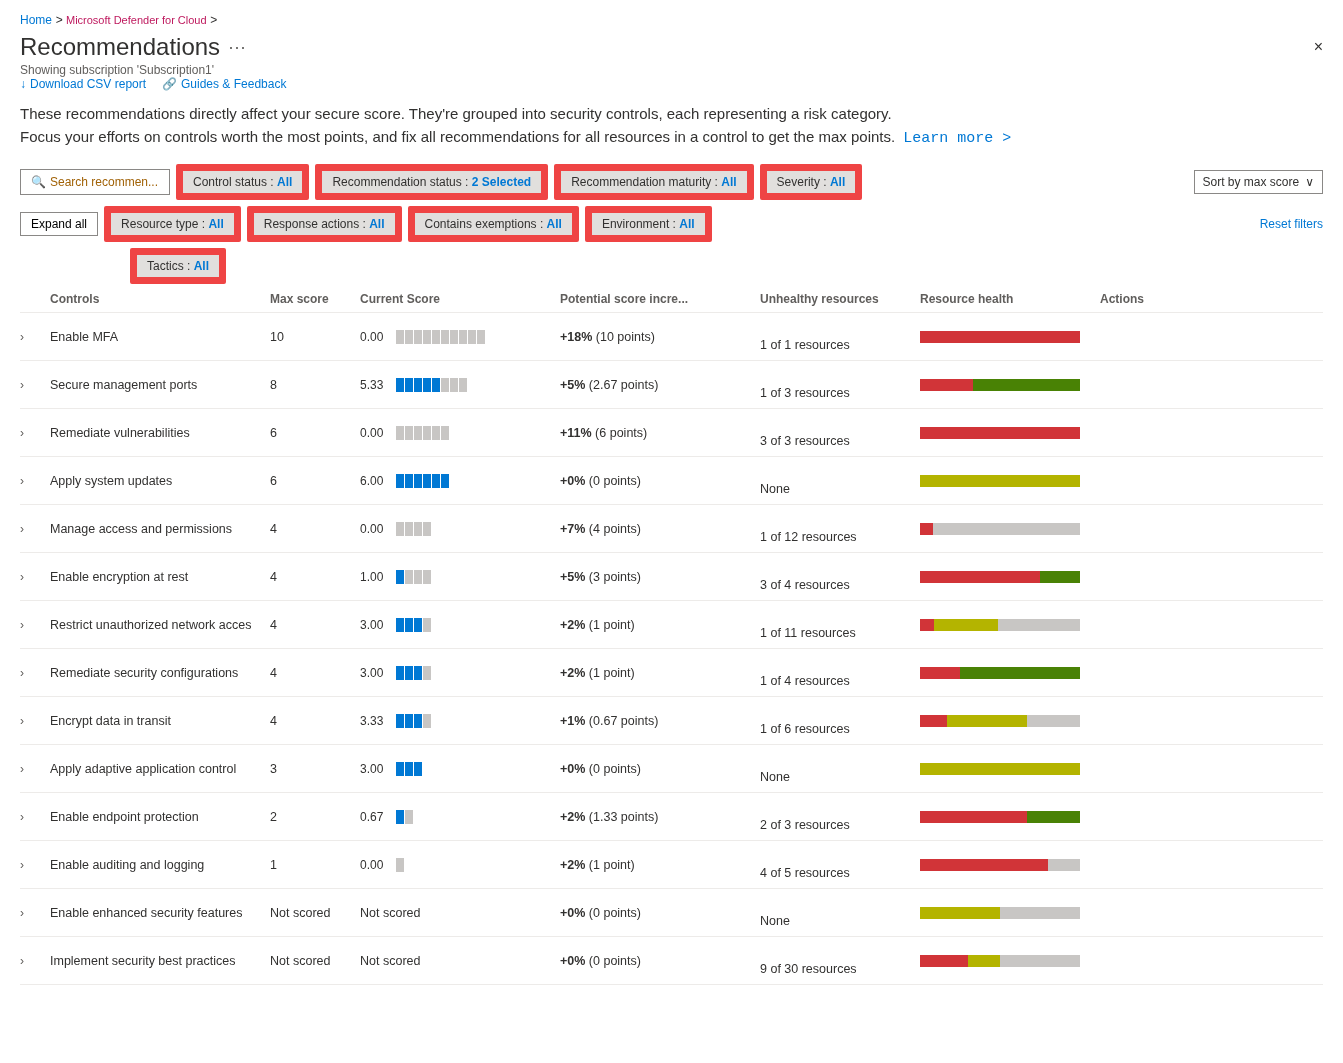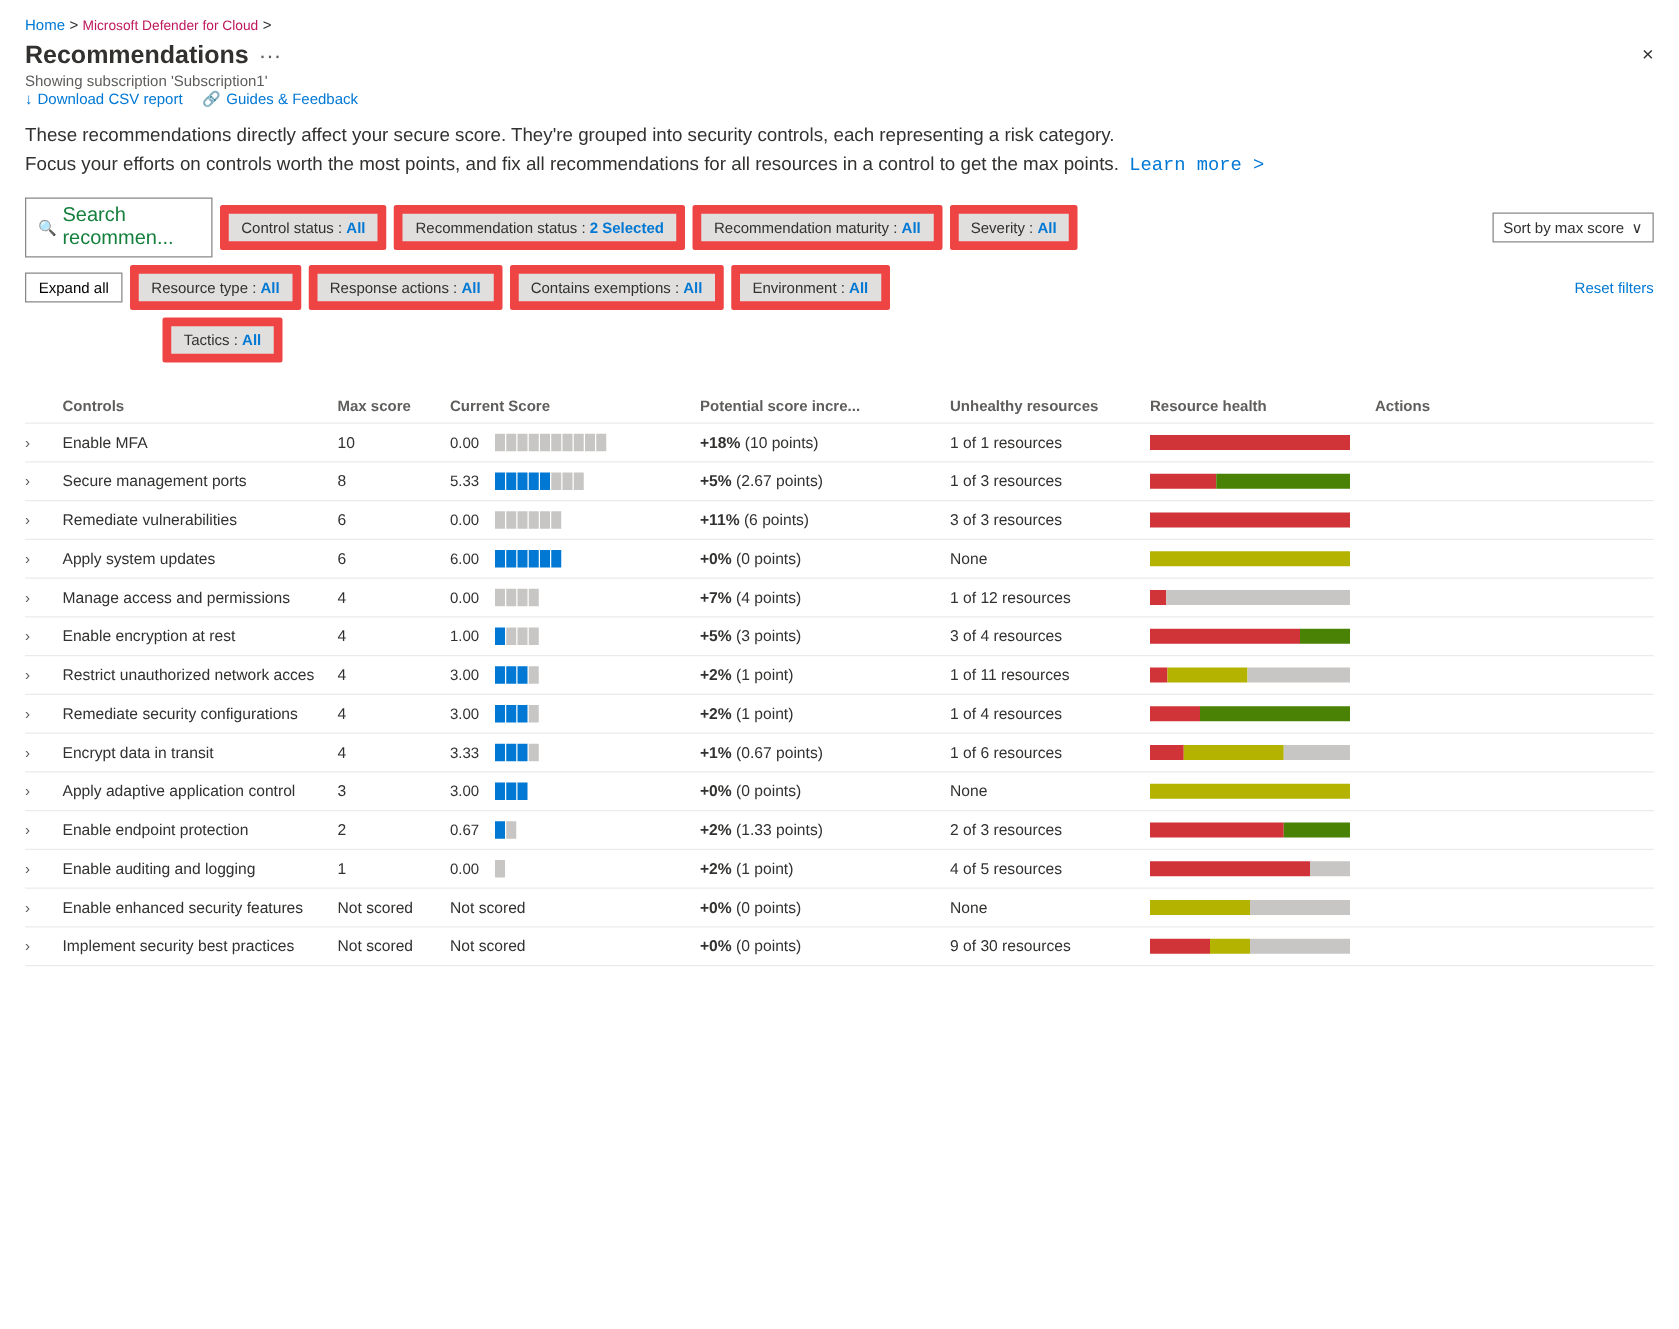--- a/index.html
+++ b/index.html
@@ -32,21 +32,21 @@
     .table-container { width: 100%; }
     .table-header { display: grid; grid-template-columns: 30px 220px 90px 200px 200px 160px 180px 100px; padding: 6px 0; border-bottom: 1px solid #edebe9; font-size: 12px; font-weight: 600; color: #605e5c; }
     .table-row { display: grid; grid-template-columns: 30px 220px 90px 200px 200px 160px 180px 100px; padding: 8px 0; border-bottom: 1px solid #edebe9; align-items: center; }
     
     .chevron { color: #605e5c; cursor: pointer; font-size: 12px; }
     .col-control { font-size: 12.5px; }
     .col-maxscore { font-size: 12.5px; }
     .col-currentscore { font-size: 12.5px; display: flex; gap: 4px; }
     .col-potential { font-size: 12.5px; }
     .col-potential .pct { font-weight: 600; }
-    .col-unhealthy { font-size: 12.5px; }
+    .col-unhealthy { font-size: 12.5px; margin-top: 17px; }
     .col-health { }
     .col-actions { }
     
     .score-bars { display: flex; gap: 1px; align-items: center; }
     .bar { width: 8px; height: 14px; }
     .bar.filled { background: #0078d4; }
     .bar.empty { background: #c8c6c4; }
     
     .health-bar-container { display: flex; height: 12px; width: 160px; }
     .health-red { background: #d13438; height: 100%; }
@@ -61,21 +61,21 @@
 
 <div>
   <span style="color:#0078d4;font-size:12px;cursor:pointer">Home</span>
   <span style="color:#323130;font-size:12px;"> &gt; </span>
   <span style="color:#be185d;font-size:11px;cursor:pointer">Microsoft Defender for Cloud</span>
   <span style="color:#323130;font-size:12px;"> &gt; </span>
 </div>
 
 <div class="page-header" style="margin-top:6px;">
   <div style="display:flex;align-items:center;">
-    <span style="font-size:20px;font-weight:700;color:#323130;">Recommendations</span>
+    <span style="font-size:24px;font-weight:400;color:#323130;">Recommendations</span>
     <button class="ellipsis-btn">···</button>
   </div>
   <button class="close-btn">×</button>
 </div>
 
 <div class="page-subtitle">Showing subscription 'Subscription1'</div>
 
 <div class="toolbar">
   <a class="toolbar-link">
     <span style="color:#0078d4;">↓</span>
@@ -89,21 +89,21 @@
 
 <div class="description-box">
   <span>These recommendations directly affect your secure score. They're grouped into security controls, each representing a risk category.</span><br>
   <span>Focus your efforts on controls worth the most points, and fix all recommendations for all resources in a control to get the max points.</span>
   <a href="#" style="color:#0078d4;margin-left:4px;">Learn more &gt;</a>
 </div>
 
 <div class="filters-row">
   <div class="search-input">
     <span>🔍</span>
-    <span style="color:#15803d;font-size:16px;">Search recommen...</span>
+    <span style="color:#a16207;font-size:12px;">Search recommen...</span>
   </div>
   <button class="filter-chip">
     <span class="label">Control status : </span><span class="value">All</span>
   </button>
   <button class="filter-chip">
     <span class="label">Recommendation status : </span><span class="value">2 Selected</span>
   </button>
   <button class="filter-chip">
     <span class="label">Recommendation maturity : </span><span class="value">All</span>
   </button>
@@ -126,21 +126,21 @@
   </button>
   <button class="filter-chip">
     <span class="label">Contains exemptions : </span><span class="value">All</span>
   </button>
   <button class="filter-chip">
     <span class="label">Environment : </span><span class="value">All</span>
   </button>
   <span class="reset-filters">Reset filters</span>
 </div>
 
-<div class="filters-row3" style="padding-left:110px;margin-bottom:22px;">
+<div class="filters-row3" style="padding-left:110px;margin-bottom:2px;">
   <button class="filter-chip">
     <span class="label">Tactics : </span><span class="value">All</span>
   </button>
 </div>
 
 <div class="table-container">
   <div class="table-header">
     <div></div>
     <div>Controls</div>
     <div>Max score</div>

